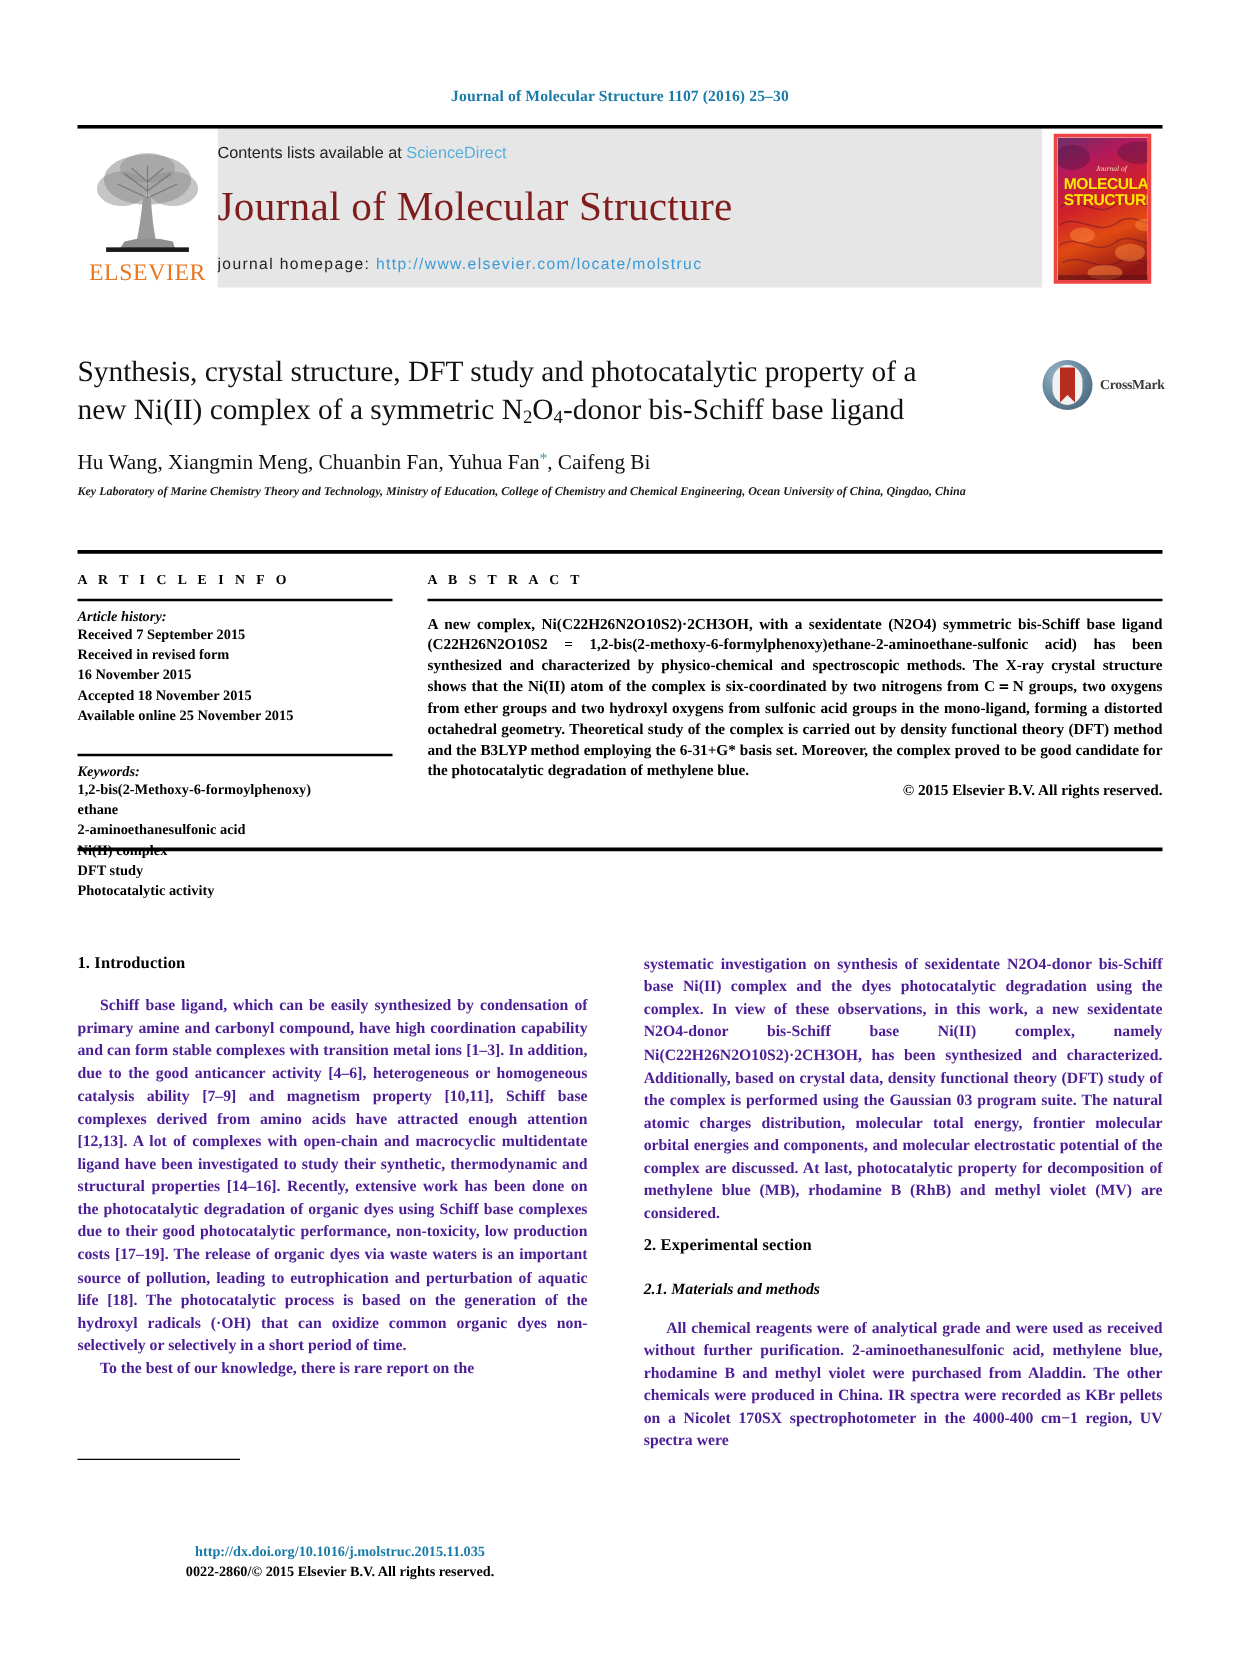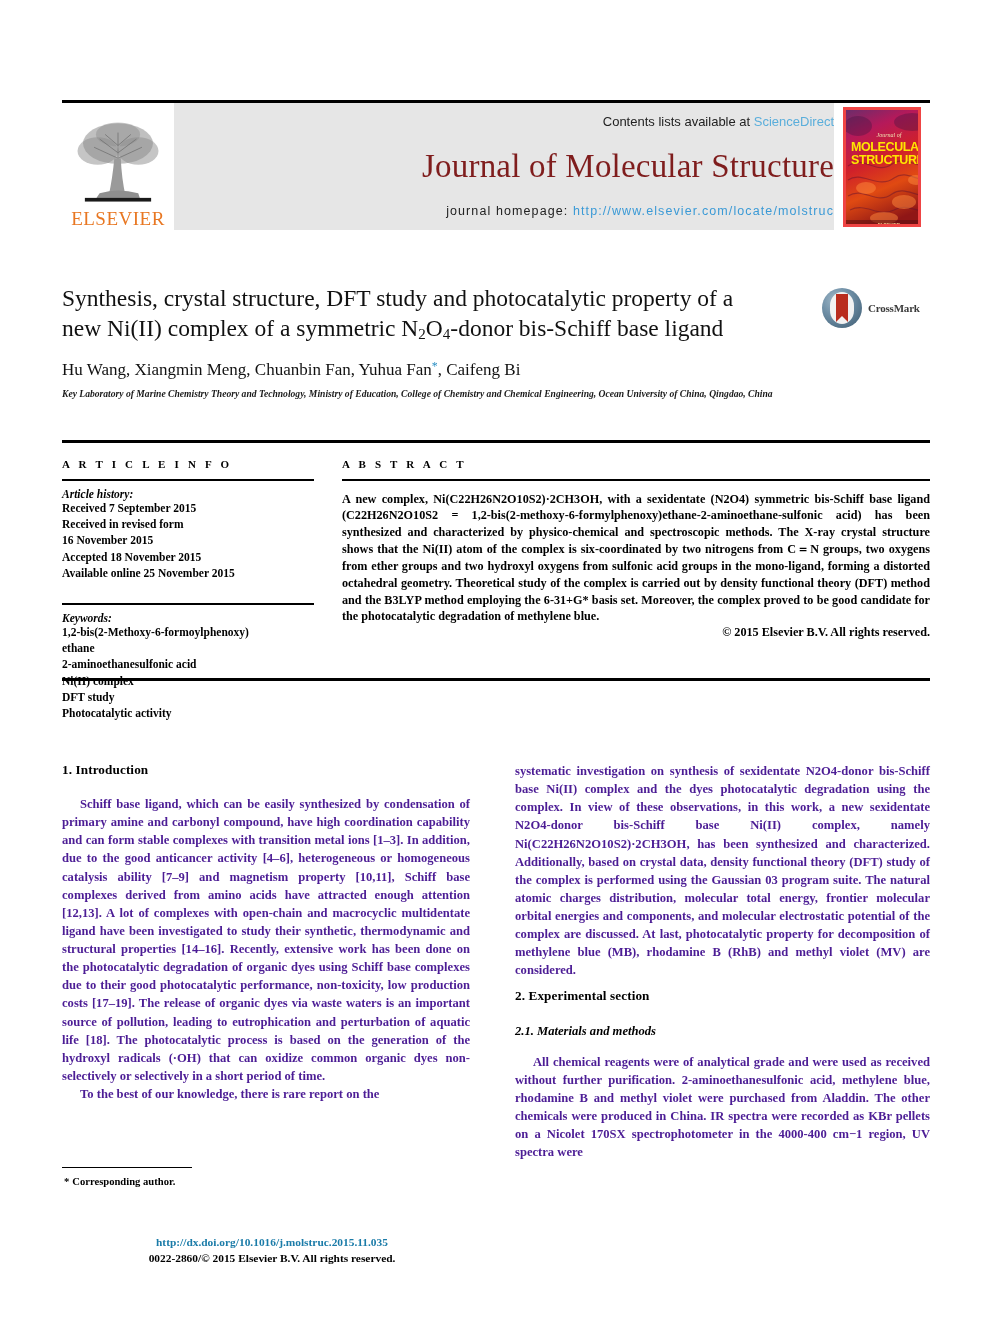--- a/index.html
+++ b/index.html
@@ -74,21 +74,21 @@
     letter-spacing: 0.5px;
     color: #e87722;
     line-height: 1;
     margin-top: 1px;
   }
   .mast-center {
     flex: 1 1 auto;
     background: #e6e6e6;
     display: flex;
     flex-direction: column;
-    align-items: flex-end;
+    align-items: flex-start;
     justify-content: space-between;
     padding: 11px 0 12px 0;
     box-sizing: border-box;
   }
   .contents-line {
     font-family: "Liberation Sans", sans-serif;
     font-size: 13px;
     color: #222;
   }
   .contents-line .sd {
@@ -141,21 +141,21 @@
     color: #111;
     margin: 0;
     width: 770px;
   }
   .article-title sub {
     font-size: 0.64em;
     vertical-align: -0.22em;
   }
   .crossmark {
     position: absolute;
-    right: 16px; top: 2px;
+    right: 4px; top: 2px;
     width: 92px;
     height: 46px;
     display: flex;
     align-items: center;
   }
   .cm-disc {
     width: 40px; height: 40px;
     border-radius: 50%;
     background: radial-gradient(circle at 34% 30%, #9fb8c9 0%, #6f8fa6 40%, #3c5a70 100%);
     position: relative;
@@ -354,20 +354,21 @@
     font-size: 11.4px;
     color: #000;
     line-height: 1.4;
   }
 </style>
 </head>
 <body>
 
 <div class="page">
 
+  <div class="running-head">Journal of Molecular Structure 1107 (2016) 25–30</div>
 
   <div class="masthead">
     <div class="mast-rule-top"></div>
     <div class="mast-body">
 
       <div class="elsevier-logo">
         <svg class="els-tree" viewBox="0 0 100 100">
           <g fill="#8c8c8c">
             <ellipse cx="50" cy="30" rx="38" ry="22" opacity="0.55"></ellipse>
             <ellipse cx="28" cy="38" rx="22" ry="15" opacity="0.5"></ellipse>
@@ -503,23 +504,20 @@
 
   <div class="col-right">
     <p class="body cont">systematic investigation on synthesis of sexidentate N2O4-donor bis-Schiff base Ni(II) complex and the dyes photocatalytic degradation using the complex. In view of these observations, in this work, a new sexidentate N2O4-donor bis-Schiff base Ni(II) complex, namely Ni(C22H26N2O10S2)·2CH3OH, has been synthesized and characterized. Additionally, based on crystal data, density functional theory (DFT) study of the complex is performed using the Gaussian 03 program suite. The natural atomic charges distribution, molecular total energy, frontier molecular orbital energies and components, and molecular electrostatic potential of the complex are discussed. At last, photocatalytic property for decomposition of methylene blue (MB), rhodamine B (RhB) and methyl violet (MV) are considered.</p>
     <h2 class="sec-head" style="margin-top:8px;">2. Experimental section</h2>
     <h3 class="sub-head">2.1. Materials and methods</h3>
     <p class="body">All chemical reagents were of analytical grade and were used as received without further purification. 2-aminoethanesulfonic acid, methylene blue, rhodamine B and methyl violet were purchased from Aladdin. The other chemicals were produced in China. IR spectra were recorded as KBr pellets on a Nicolet 170SX spectrophotometer in the 4000-400 cm−1 region, UV spectra were</p>
   </div>
 
   <div class="footnote">
     <div class="fn-rule"></div>
-    <div class="fn-line">
-      <span class="star">*</span><span>Corresponding author.</span>
-    </div>
   </div>
 
   <div class="doi-block">
     <div class="doi-line">http://dx.doi.org/10.1016/j.molstruc.2015.11.035</div>
     <div class="issn-line">0022-2860/© 2015 Elsevier B.V. All rights reserved.</div>
   </div>
 
 </div>
 
 </body></html>

